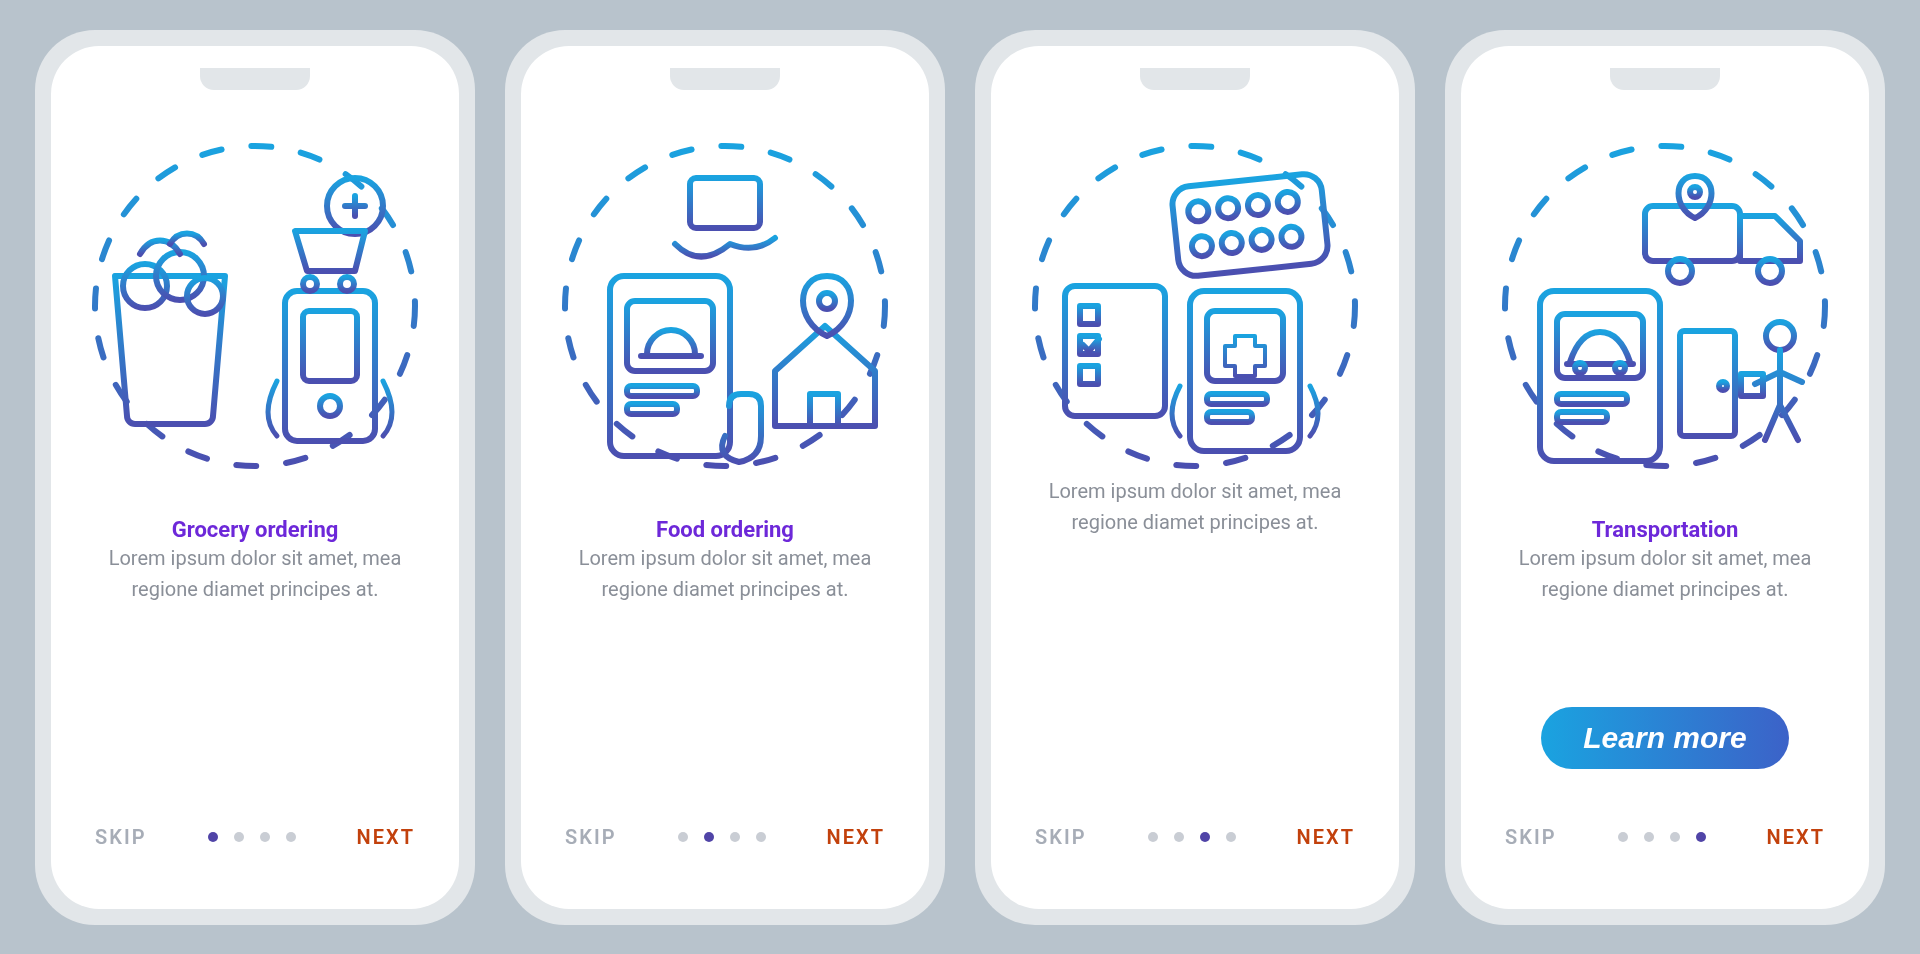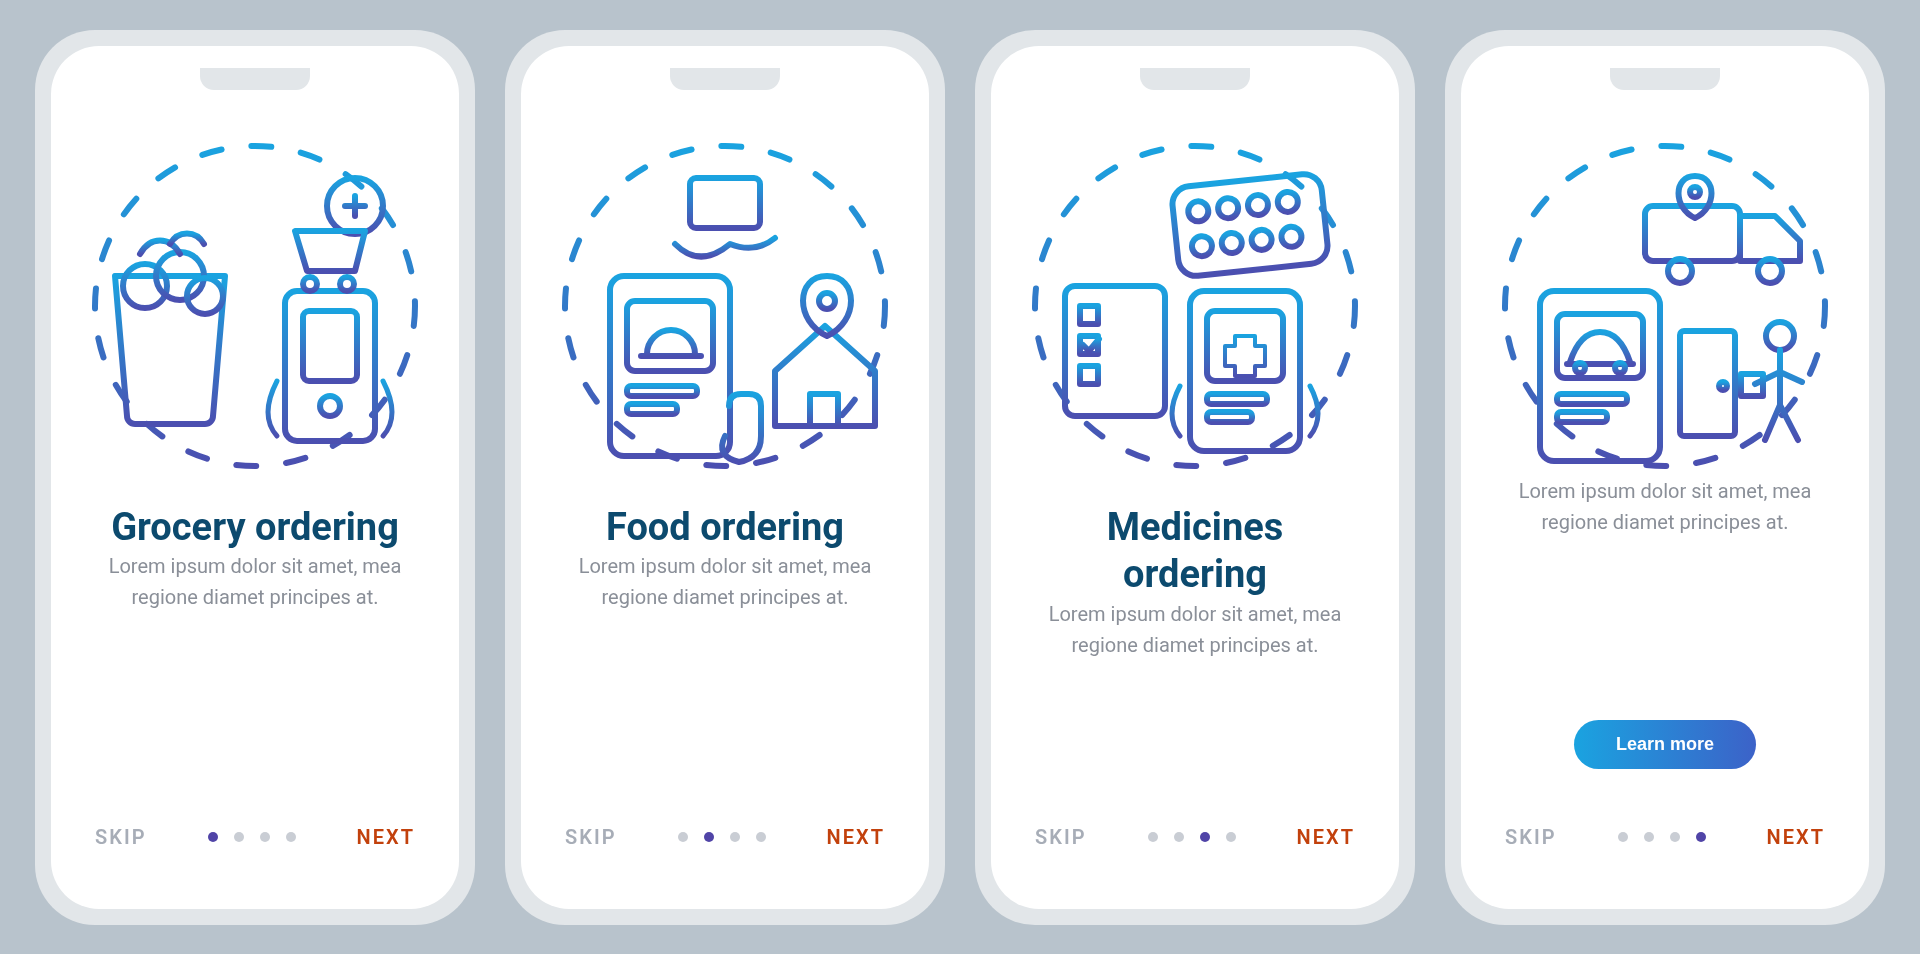--- a/index.html
+++ b/index.html
@@ -46,45 +46,46 @@
     flex-direction: column;
     align-items: center;
   }
   .illus {
     width: 340px;
     height: 340px;
     flex: 0 0 auto;
     margin-top: 20px;
   }
   .title {
-    color: #0c4a6e;
-    font-size: 38px;
+    color: #6d28d9;
+    font-size: 22px;
     font-weight: 700;
     text-align: center;
-    margin-top: 28px;
+    margin-top: 40px;
     line-height: 1.25;
   }
   .body {
     color: #8a8f98;
     font-size: 20px;
     text-align: center;
     line-height: 1.55;
     max-width: 330px;
   }
   .spacer { flex: 1 1 auto; }
   .cta {
     background: linear-gradient(90deg,#1aa3e0,#3c62c8);
     color: #fff;
-    font-size: 18px;
+    font-size: 30px;
     font-weight: 600;
     border: none;
     border-radius: 999px;
     padding: 14px 42px;
     margin-bottom: 22px;
     cursor: pointer;
+    font-style: italic;
   }
   .navbar {
     width: 100%;
     display: flex;
     align-items: center;
     justify-content: space-between;
     padding: 0 4px;
     margin-top: 34px;
   }
   .navlink {
@@ -219,21 +220,20 @@
         <rect x="55" y="230" width="18" height="18"></rect>
           <line x1="80" y1="239" x2="125" y2="239"></line>
 
         <rect x="165" y="155" width="110" height="160" rx="14"></rect>
         <rect x="182" y="175" width="76" height="70" rx="8"></rect>
         <path d="M210 200 h20 v10 h10 v20 h-10 v10 h-20 v-10 h-10 v-20 h10 z" stroke-width="4"></path>
         <rect x="182" y="258" width="60" height="10" rx="4"></rect>
         <rect x="182" y="276" width="45" height="10" rx="4"></rect>
         <path d="M155 300 q-16-20 0-50 M285 300 q16-20 0-50" stroke-width="5"></path>
       </svg>
-      <h2 class="title">Medicines ordering</h2>
       <p class="body">Lorem ipsum dolor sit amet, mea regione diamet principes at.</p>
       <div class="spacer"></div>
       <div class="navbar">
         <span class="navlink">SKIP</span>
         <div class="dots">
           <span class="dot"></span>
           <span class="dot"></span>
           <span class="dot active"></span>
           <span class="dot"></span>
         </div>
@@ -263,20 +263,21 @@
         <rect x="62" y="258" width="70" height="10" rx="4"></rect>
         <rect x="62" y="276" width="50" height="10" rx="4"></rect>
 
         <rect x="185" y="195" width="55" height="105" rx="4"></rect>
         <circle cx="228" cy="250" r="4"></circle>
 
         <circle cx="285" cy="200" r="14"></circle>
         <path d="M285 214 v55 M285 236 l-25 12 M285 236 l22 10 M285 269 l-15 35 M285 269 l18 35"></path>
         <rect x="246" y="238" width="22" height="22"></rect>
       </svg>
+      <h2 class="title">Transportation</h2>
       <p class="body">Lorem ipsum dolor sit amet, mea regione diamet principes at.</p>
       <div class="spacer"></div>
       <button class="cta">Learn more</button>
       <div class="navbar">
         <span class="navlink">SKIP</span>
         <div class="dots">
           <span class="dot"></span>
           <span class="dot"></span>
           <span class="dot"></span>
           <span class="dot active"></span>

